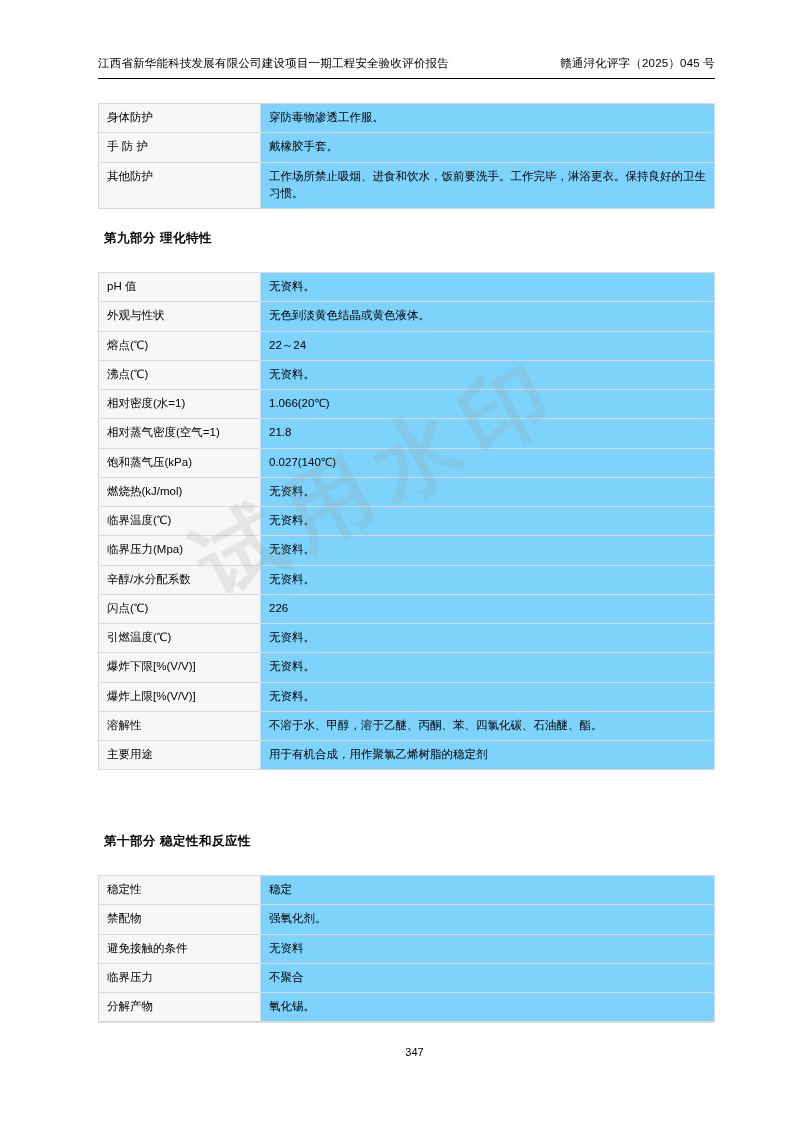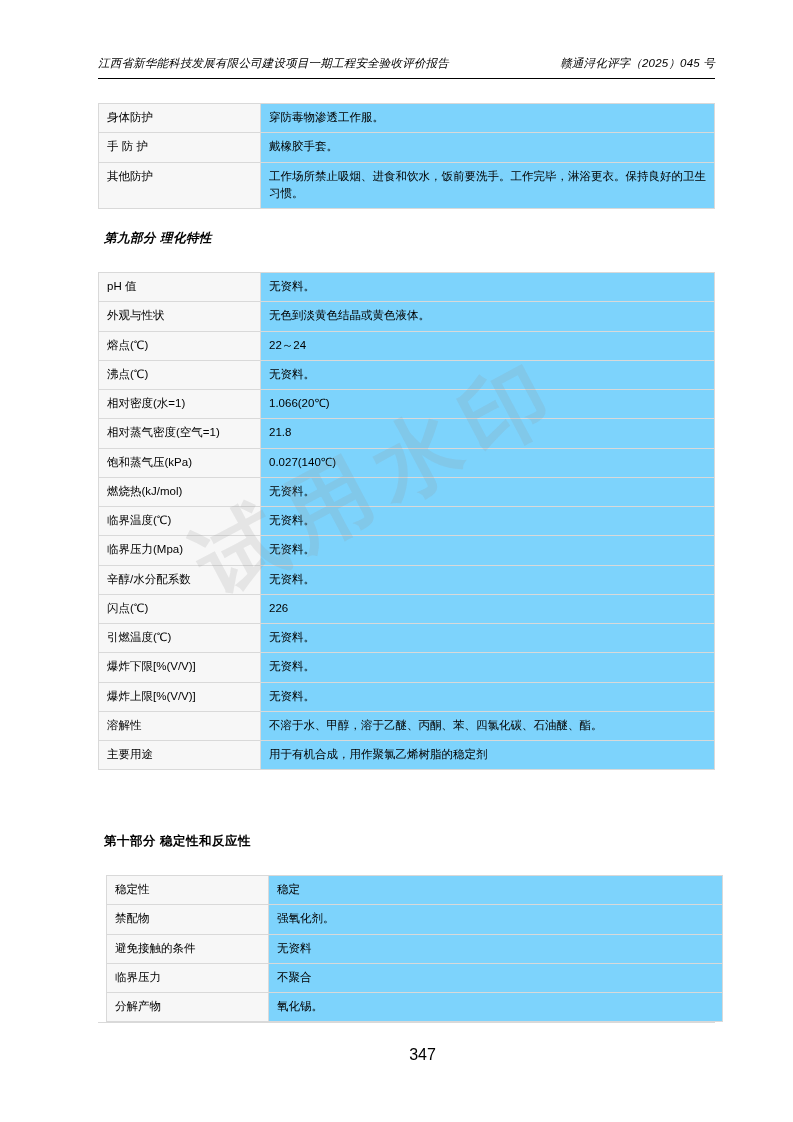--- a/index.html
+++ b/index.html
@@ -31,21 +31,20 @@
     position: absolute;
     top: 56px;
     left: 0;
     width: 617px;
     display: flex;
     justify-content: space-between;
     align-items: flex-start;
     font-size: 11.5px;
     color: #000;
     letter-spacing: 0.2px;
-    font-style: italic;
   }
   .doc-header .hdr-left {
     white-space: nowrap;
   }
   .doc-header .hdr-right {
     white-space: nowrap;
   }
   .header-rule {
     position: absolute;
     top: 78px;
@@ -77,31 +76,31 @@
   table.dtable td.v {
     background: #7dd3fc;
   }
   .sec-title {
     font-size: 12.5px;
     font-weight: bold;
     color: #000;
     letter-spacing: 0.5px;
   }
   .blk1 { position: absolute; top: 88px; left: 0; }
-  .sec9-title { position: absolute; top: 230px; left: 6px; font-style: italic; }
+  .sec9-title { position: absolute; top: 230px; left: 6px; }
   .blk2 { position: absolute; top: 257px; left: 0; }
   .sec10-title { position: absolute; top: 833px; left: 6px; }
-  .blk3 { position: absolute; top: 860px; left: 8px; border-radius: 9px; }
+  .blk3 { position: absolute; top: 860px; left: 0; border-radius: 9px; }
   .page-num {
     position: absolute;
     top: 1046px;
-    left: 16px;
+    left: 8px;
     width: 617px;
     text-align: center;
-    font-size: 16px;
+    font-size: 11px;
     color: #000;
   }
   .footer-rule {
     position: absolute;
     top: 1022px;
     left: 0;
     width: 617px;
     height: 1px;
     background: #d9d9d9;
   }

